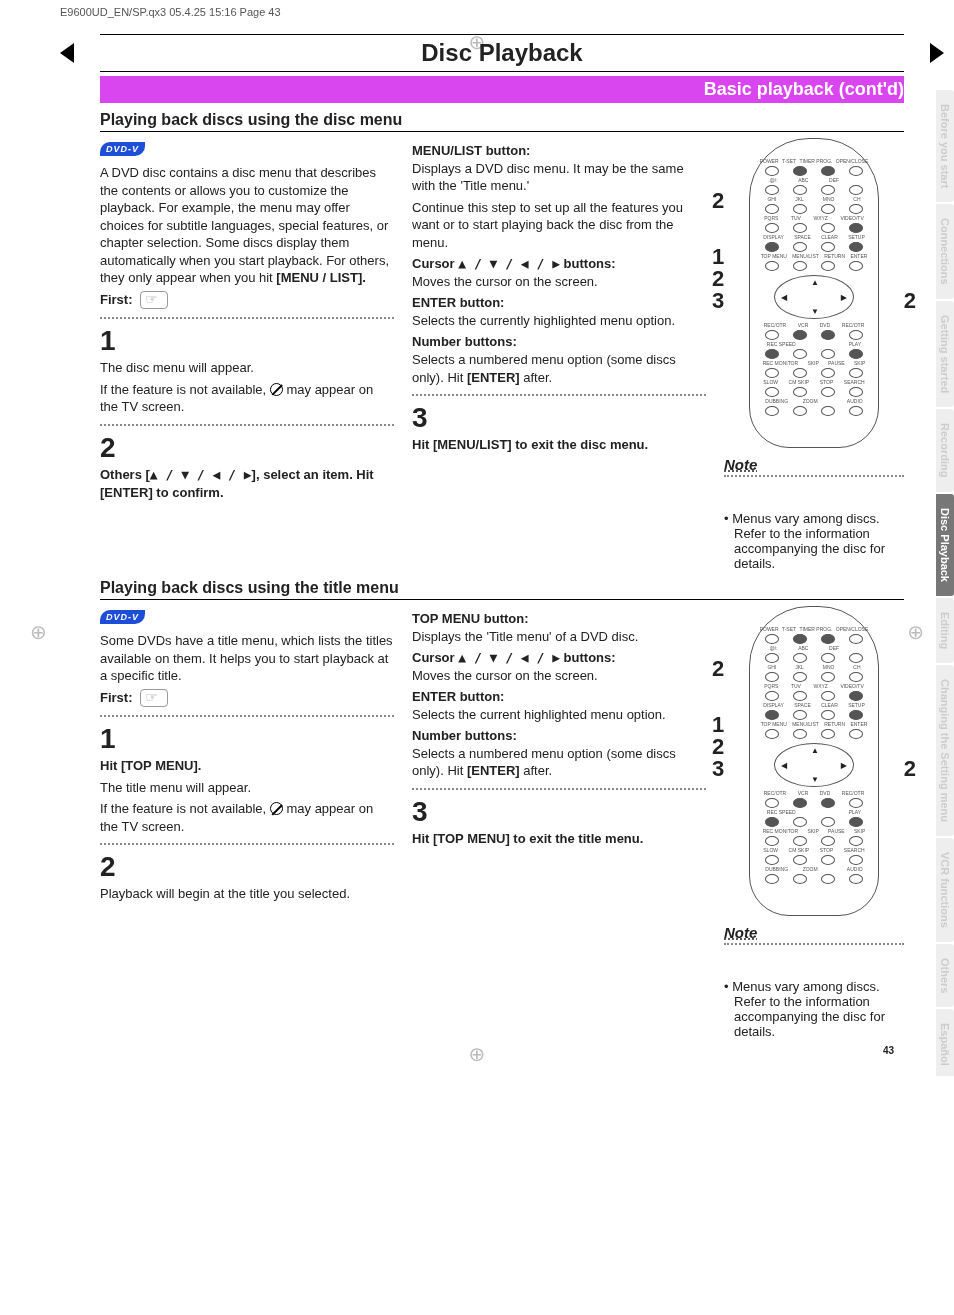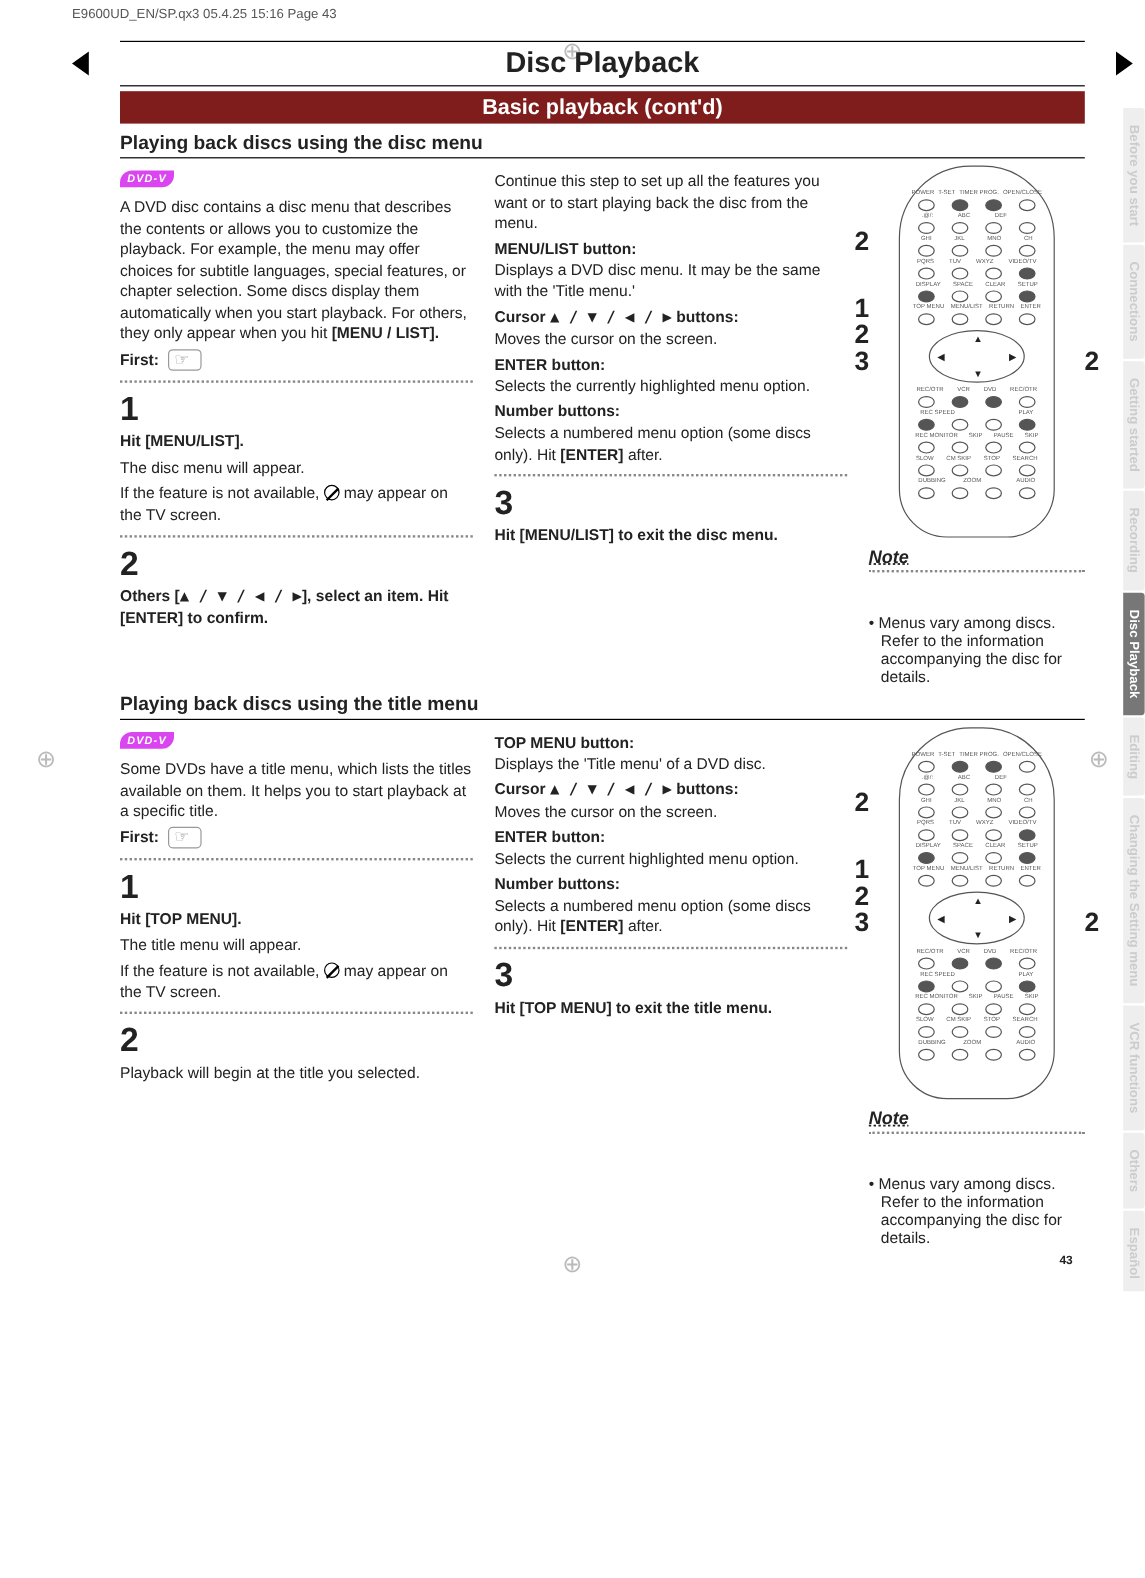--- a/index.html
+++ b/index.html
@@ -3,23 +3,23 @@
 <meta charset="utf-8">
 <style>
   * { margin: 0; padding: 0; box-sizing: border-box; }
   body { font-family: Arial, Helvetica, sans-serif; font-size: 13px; color: #222; background: #fff; width: 954px; margin: 0 auto; position: relative; }
   .header-meta { font-size: 11px; color: #555; padding: 6px 0 16px 60px; }
   .page { padding: 0 50px 20px 100px; position: relative; }
   .title-bar { border-top: 1px solid #000; border-bottom: 1px solid #000; position: relative; margin-bottom: 4px; }
   .title-bar::before { content: ""; position: absolute; left: -40px; top: 50%; width: 0; height: 0; border-top: 10px solid transparent; border-bottom: 10px solid transparent; border-right: 14px solid #000; transform: translateY(-50%); }
   .title-bar::after { content: ""; position: absolute; right: -40px; top: 50%; width: 0; height: 0; border-top: 10px solid transparent; border-bottom: 10px solid transparent; border-left: 14px solid #000; transform: translateY(-50%); }
   .title-bar h1 { text-align: center; font-size: 24px; font-weight: bold; padding: 4px 0; }
-  .subtitle-bar { background: #7f1d1d; color: #fff; text-align: center; font-size: 18px; font-weight: bold; padding: 3px 0; margin-bottom: 8px; }
+  .subtitle-bar { background: #d946ef; color: #fff; text-align: right; font-size: 18px; font-weight: bold; padding: 3px 0; margin-bottom: 8px; }
   .section-heading { font-size: 16px; font-weight: bold; border-bottom: 1px solid #000; padding-bottom: 2px; margin: 8px 0 6px 0; }
-  .dvd-badge { display: inline-block; background: #d946ef; color: #fff; font-size: 9px; font-weight: bold; padding: 2px 6px; border-radius: 10px 0 10px 0; margin: 4px 0; font-style: italic; letter-spacing: 1px;}
+  .dvd-badge { display: inline-block; background: #1d4ed8; color: #fff; font-size: 9px; font-weight: bold; padding: 2px 6px; border-radius: 10px 0 10px 0; margin: 4px 0; font-style: italic; letter-spacing: 1px;}
   .content-row { display: flex; gap: 18px; }
   .col { flex: 1 1 0; }
   .col-narrow { flex: 0 0 180px; }
   p { margin: 4px 0; line-height: 1.35; }
   .first-line { margin: 4px 0 6px 0; }
   .hand-icon { display: inline-block; width: 28px; height: 18px; border: 1px solid #999; border-radius: 4px; vertical-align: middle; margin-left: 4px; position: relative; }
   .hand-icon::after { content: "☞"; position: absolute; left: 4px; top: -2px; font-size: 14px; color: #999;}
   .dotted { border: none; border-top: 2px dotted #888; margin: 8px 0; }
   .step-num { font-size: 28px; font-weight: bold; line-height: 1; margin: 2px 0; }
   .b { font-weight: bold; }
@@ -86,37 +86,36 @@
       <p>
         <span>A DVD disc contains a disc menu that describes the contents or allows you to customize the playback. For example, the menu may offer choices for subtitle languages, special features, or chapter selection. Some discs display them automatically when you start playback. For others, they only appear when you hit</span>
         <span class="b">[MENU / LIST].</span>
       </p>
       <p class="first-line">
         <span class="b">First:</span>
         <span class="hand-icon"></span>
       </p>
       <hr class="dotted">
       <div class="step-num">1</div>
-      <p class="b">Hit [MENU/LIST].</p>
       <p>The disc menu will appear.</p>
       <p>
         <span>If the feature is not available,</span>
         <span class="prohibit"></span>
         <span>may appear on the TV screen.</span>
       </p>
       <hr class="dotted">
       <div class="step-num">2</div>
       <p class="b">
         <span>Others [</span><span class="arrow">▲ / ▼ / ◀ / ▶</span><span>], select an item. Hit [ENTER] to confirm.</span>
       </p>
     </div>
 
     <div class="col">
+      <p><span class="b">MENU/LIST button:</span><br><span>Displays a DVD disc menu. It may be the same with the 'Title menu.'</span></p>
       <p>Continue this step to set up all the features you want or to start playing back the disc from the menu.</p>
-      <p><span class="b">MENU/LIST button:</span><br><span>Displays a DVD disc menu. It may be the same with the 'Title menu.'</span></p>
       <p><span class="b"><span>Cursor </span><span class="arrow">▲ / ▼ / ◀ / ▶</span><span> buttons:</span></span><br><span>Moves the cursor on the screen.</span></p>
       <p><span class="b">ENTER button:</span><br><span>Selects the currently highlighted menu option.</span></p>
       <p><span class="b">Number buttons:</span><br><span>Selects a numbered menu option (some discs only). Hit </span><span class="b">[ENTER]</span><span> after.</span></p>
       <hr class="dotted">
       <div class="step-num">3</div>
       <p class="b">Hit [MENU/LIST] to exit the disc menu.</p>
     </div>
 
     <div class="col-narrow">
       <div class="remote-wrap">

